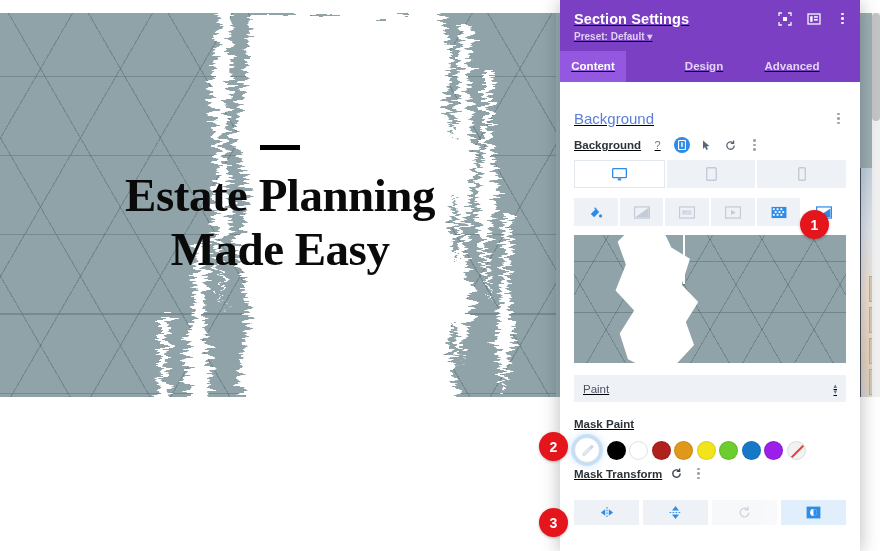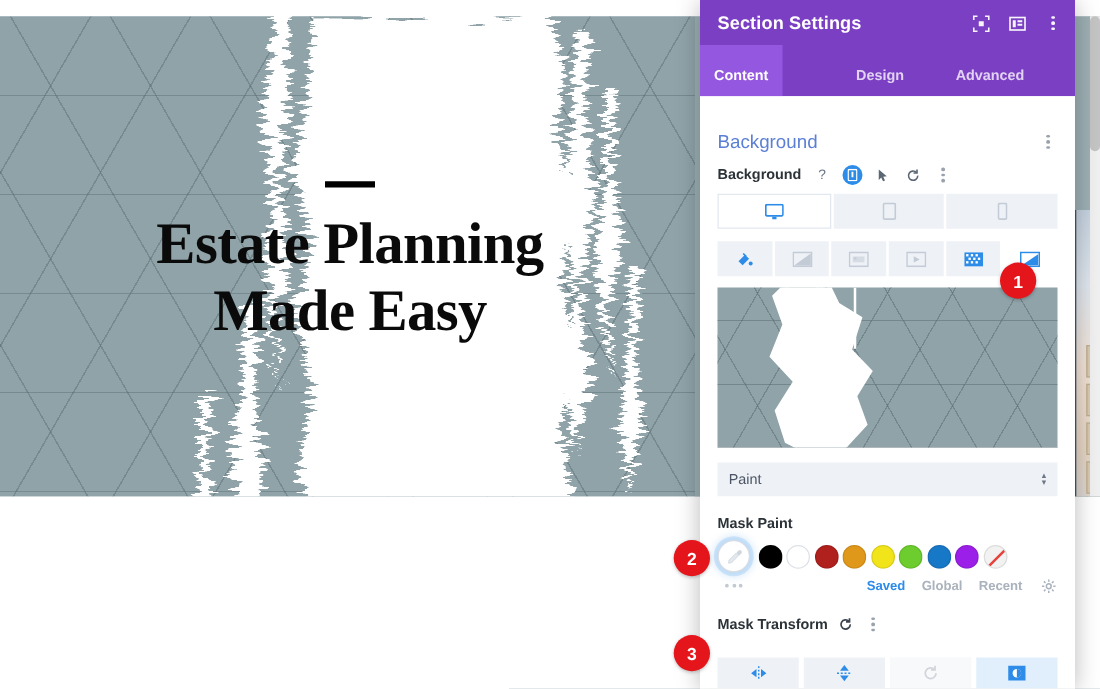--- a/index.html
+++ b/index.html
@@ -95,20 +95,21 @@
     background:#c4c4c4; border-radius:4px;
   }
 
   
   #panel {
     position:absolute; right:20px; top:0; width:300px; height:551px;
     background:#ffffff; z-index:20;
     box-shadow:0 2px 18px rgba(0,0,0,.28);
     display:flex; flex-direction:column;
     overflow:hidden;
+    text-decoration:underline;
   }
   
   #panel-header {
     background:#7b3fc4; color:#fff; padding:11px 14px 9px 14px;
     flex:none; position:relative;
   }
   #panel-title { font-size:14.5px; font-weight:bold; letter-spacing:.1px; }
   #panel-preset {
     font-size:10px; font-weight:bold; margin-top:4px; color:#e0cdf2;
     cursor:pointer;
@@ -122,21 +123,21 @@
     justify-content:center; cursor:pointer; opacity:.95;
   }
   .dots3 { display:flex; flex-direction:column; gap:2px; align-items:center; }
   .dots3 span { width:2.6px; height:2.6px; border-radius:50%; background:#fff; display:block; }
 
   
   #panel-tabs {
     display:flex; background:#7b3fc4; flex:none;
   }
   #panel-tabs .tab {
-    padding:19px 0 10px 0; font-size:11.5px; font-weight:bold;
+    padding:9px 0 10px 0; font-size:11.5px; font-weight:bold;
     color:#e2d2f3; cursor:pointer; text-align:center;
   }
   #panel-tabs .tab.active { background:#9457e0; color:#fff; }
   .tab-content { width:66px; }
   .tab-design { width:76px;margin-left:40px; }
   .tab-advanced { width:100px; }
 
   
   #panel-body {
     flex:1; overflow:hidden; background:#fff; position:relative;
@@ -321,20 +322,23 @@
 
   <div id="page-scrollbar">
     <div class="thumb"></div>
   </div>
 </div>
 
 <div id="panel">
 
   <div id="panel-header">
     <div id="panel-title">Section Settings</div>
+    <div id="panel-preset">
+      <span>Preset: Default</span> ▾
+    </div>
     <div id="panel-header-icons">
       <div class="hicon">
         <svg width="14" height="14" viewBox="0 0 14 14">
           <path d="M1 4V1h3M10 1h3v3M13 10v3h-3M4 13H1v-3" fill="none" stroke="#fff" stroke-width="1.3"></path>
           <rect x="5" y="5" width="4" height="4" fill="#fff"></rect>
         </svg>
       </div>
       <div class="hicon">
         <svg width="14" height="14" viewBox="0 0 14 14">
           <rect x="1" y="2" width="12" height="10" fill="none" stroke="#fff" stroke-width="1.3"></rect>
@@ -496,40 +500,20 @@
       <div class="sw" style="background:#ffffff;border:1px solid #dde1e7"></div>
       <div class="sw" style="background:#b0201c"></div>
       <div class="sw" style="background:#e0981a"></div>
       <div class="sw" style="background:#f2e41b"></div>
       <div class="sw" style="background:#6dcd2e"></div>
       <div class="sw" style="background:#1878c8"></div>
       <div class="sw" style="background:#9b1fe8"></div>
       <div class="sw sw-none"></div>
     </div>
 
-    <div id="swatch-meta">
-      <span class="dots-small">
-          <span></span>
-          <span></span>
-          <span></span>
-        </span>
-      <span id="color-tabs">
-        <span class="ct active">Saved</span>
-        <span class="ct">Global</span>
-        <span class="ct">Recent</span>
-        <span class="mini-icon">
-          <svg width="12" height="12" viewBox="0 0 13 13">
-              <circle cx="6.5" cy="6.5" r="2.1" fill="none" stroke="#aab2bd" stroke-width="1.3"></circle>
-              <g stroke="#aab2bd" stroke-width="1.3">
-                <path d="M6.5 0.6v2M6.5 10.4v2M0.6 6.5h2M10.4 6.5h2M2.3 2.3l1.4 1.4M9.3 9.3l1.4 1.4M10.7 2.3 9.3 3.7M3.7 9.3 2.3 10.7"></path>
-              </g>
-            </svg>
-        </span>
-      </span>
-    </div>
 
     <div id="mt-label-row">
       <span class="lbl">Mask Transform</span>
       <span class="mini-icon">
         <svg width="11" height="11" viewBox="0 0 11 11">
             <path d="M9.2 5.5a3.7 3.7 0 1 1-1.1-2.6" fill="none" stroke="#3c4450" stroke-width="1.4"></path>
             <path d="M8.6 0.6 L8.6 3.4 L5.8 3.4" fill="none" stroke="#3c4450" stroke-width="1.4"></path>
           </svg>
       </span>
       <span class="mini-icon">

